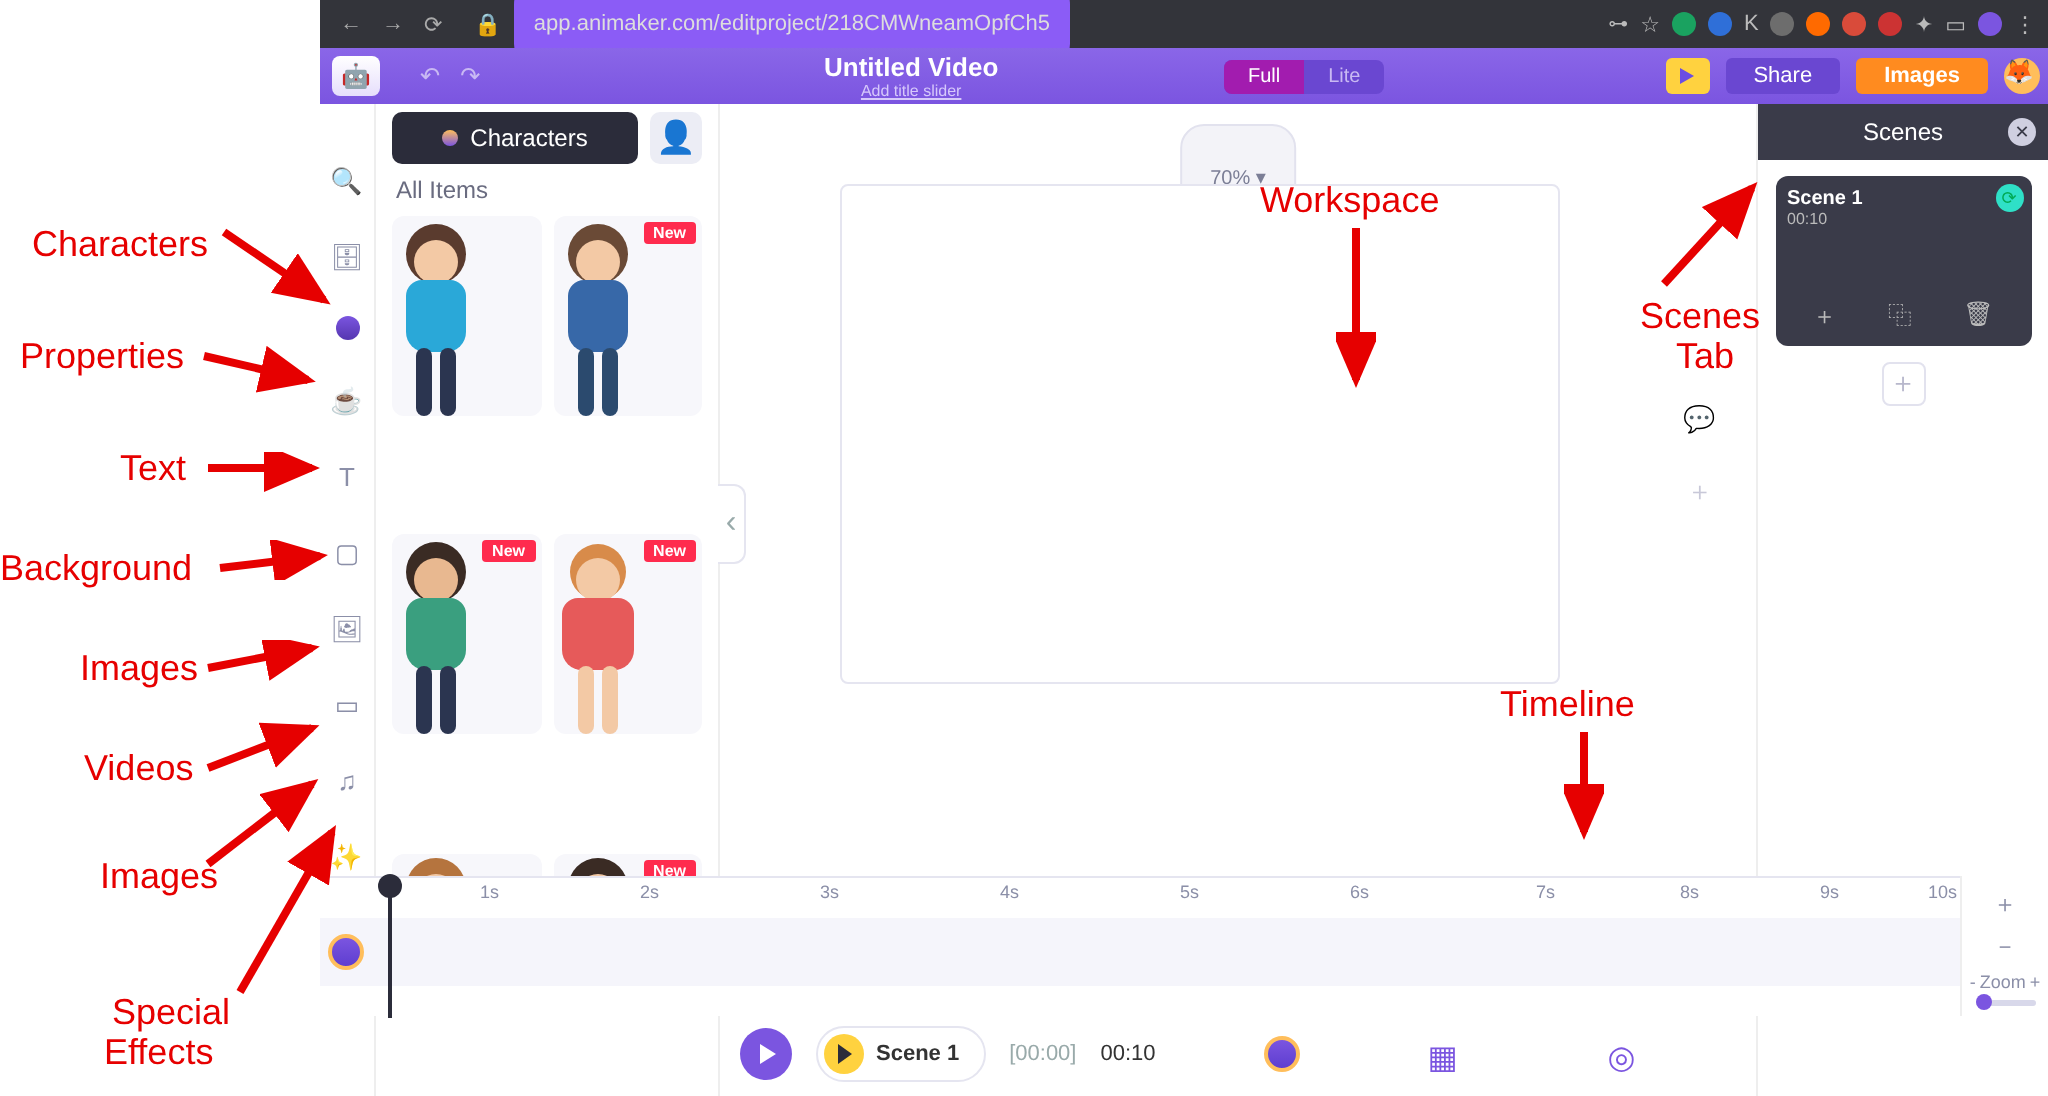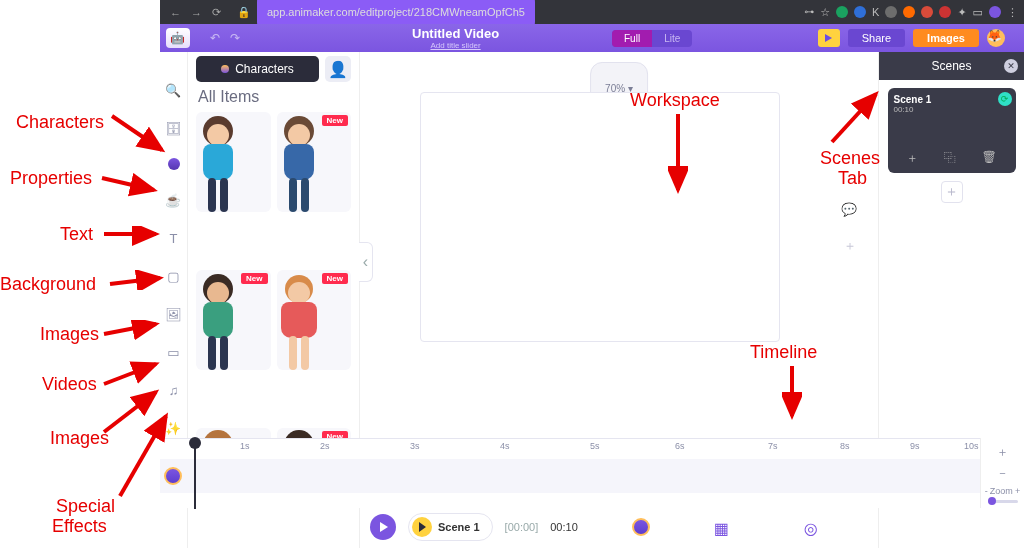--- a/index.html
+++ b/index.html
@@ -17,37 +17,37 @@
   .app-top{height:28px;background:linear-gradient(#8a66e8,#7b55e0);display:flex;align-items:center;color:#fff;font-size:12px;position:relative}
   .app-top .logo{width:24px;height:20px;margin-left:6px;border-radius:4px;background:linear-gradient(#fff,#e6defc);display:flex;align-items:center;justify-content:center;font-size:12px}
   .app-top .undo{margin-left:20px;color:#c9b9f3}
   .app-top .redo{margin-left:10px;color:#c9b9f3}
   .app-top .title{position:absolute;left:50%;transform:translateX(-180px);text-align:center}
   .app-top .title b{font-weight:700;font-size:13px}
   .app-top .title small{display:block;font-size:8px;text-decoration:underline;color:#d6c8fb}
   .app-top .viewbtns{position:absolute;left:50%;transform:translateX(20px);display:flex;background:#6a47d1;border-radius:4px;overflow:hidden;font-size:10px}
   .app-top .viewbtns span{padding:3px 12px}
   .app-top .viewbtns span.on{background:#a21caf}
-  .app-top .right{margin-left:auto;display:flex;gap:8px;align-items:center;padding-right:19px}
+  .app-top .right{margin-left:auto;display:flex;gap:8px;align-items:center;padding-right:4px}
   .play{width:22px;height:18px;background:#ffd23f;border-radius:3px;display:flex;align-items:center;justify-content:center}
   .play::after{content:"";border-left:7px solid #6b4de3;border-top:4px solid transparent;border-bottom:4px solid transparent}
   .share{background:#6a47d1;border-radius:3px;padding:3px 14px;font-size:11px}
   .publish{background:#ff8b1f;border-radius:3px;padding:3px 14px;font-size:11px;font-weight:600}
   .avatar{width:18px;height:18px;border-radius:50%;background:#ffbe5b}
 
   .app-body{flex:1;display:flex;background:#fff;position:relative;overflow:hidden}
   .rail{width:28px;background:#fff;border-right:1px solid #eee;display:flex;flex-direction:column;align-items:center;gap:22px;padding-top:30px}
   .rail .ico{width:16px;height:16px;display:flex;align-items:center;justify-content:center;color:#8b8fa8;font-size:13px}
   .rail .ico.active{width:12px;height:12px;border-radius:50%;background:linear-gradient(#7b55e0,#5536b0)}
 
   .library{width:172px;background:#fff;border-right:1px solid #eee;display:flex;flex-direction:column}
   .libtabs{height:34px;display:flex;align-items:center;padding:0 8px;gap:6px}
   .libtab{flex:1;background:#2b2c3a;color:#fff;border-radius:5px;height:26px;display:flex;align-items:center;justify-content:center;gap:6px;font-size:12px}
   .libtab2{width:26px;height:26px;background:#ecedf5;border-radius:5px;display:flex;align-items:center;justify-content:center;color:#7b7e96}
-  .allitems{font-size:16px;color:#6a6c80;padding:2px 10px 6px}
+  .allitems{font-size:12px;color:#6a6c80;padding:2px 10px 6px}
   .grid{flex:1;overflow:auto;display:grid;grid-template-columns:1fr 1fr;gap:6px;padding:0 8px 8px}
   .card{position:relative;border-radius:6px;background:#f7f7fb;height:100px;display:flex;align-items:flex-end;justify-content:flex-start}
   .badge{position:absolute;top:3px;right:3px;background:#ff2b4e;color:#fff;font-size:8px;font-weight:700;padding:1px 5px;border-radius:2px}
   
   .char{width:44px;height:88px;position:relative}
   .char .head{width:22px;height:22px;border-radius:50%;position:absolute;top:0;left:11px}
   .char .body{width:30px;height:36px;position:absolute;top:20px;left:7px;border-radius:8px 8px 10px 10px}
   .char .legs{width:20px;height:34px;position:absolute;top:54px;left:12px;display:flex;gap:4px}
   .char .legs span{flex:1;border-radius:4px}
 

